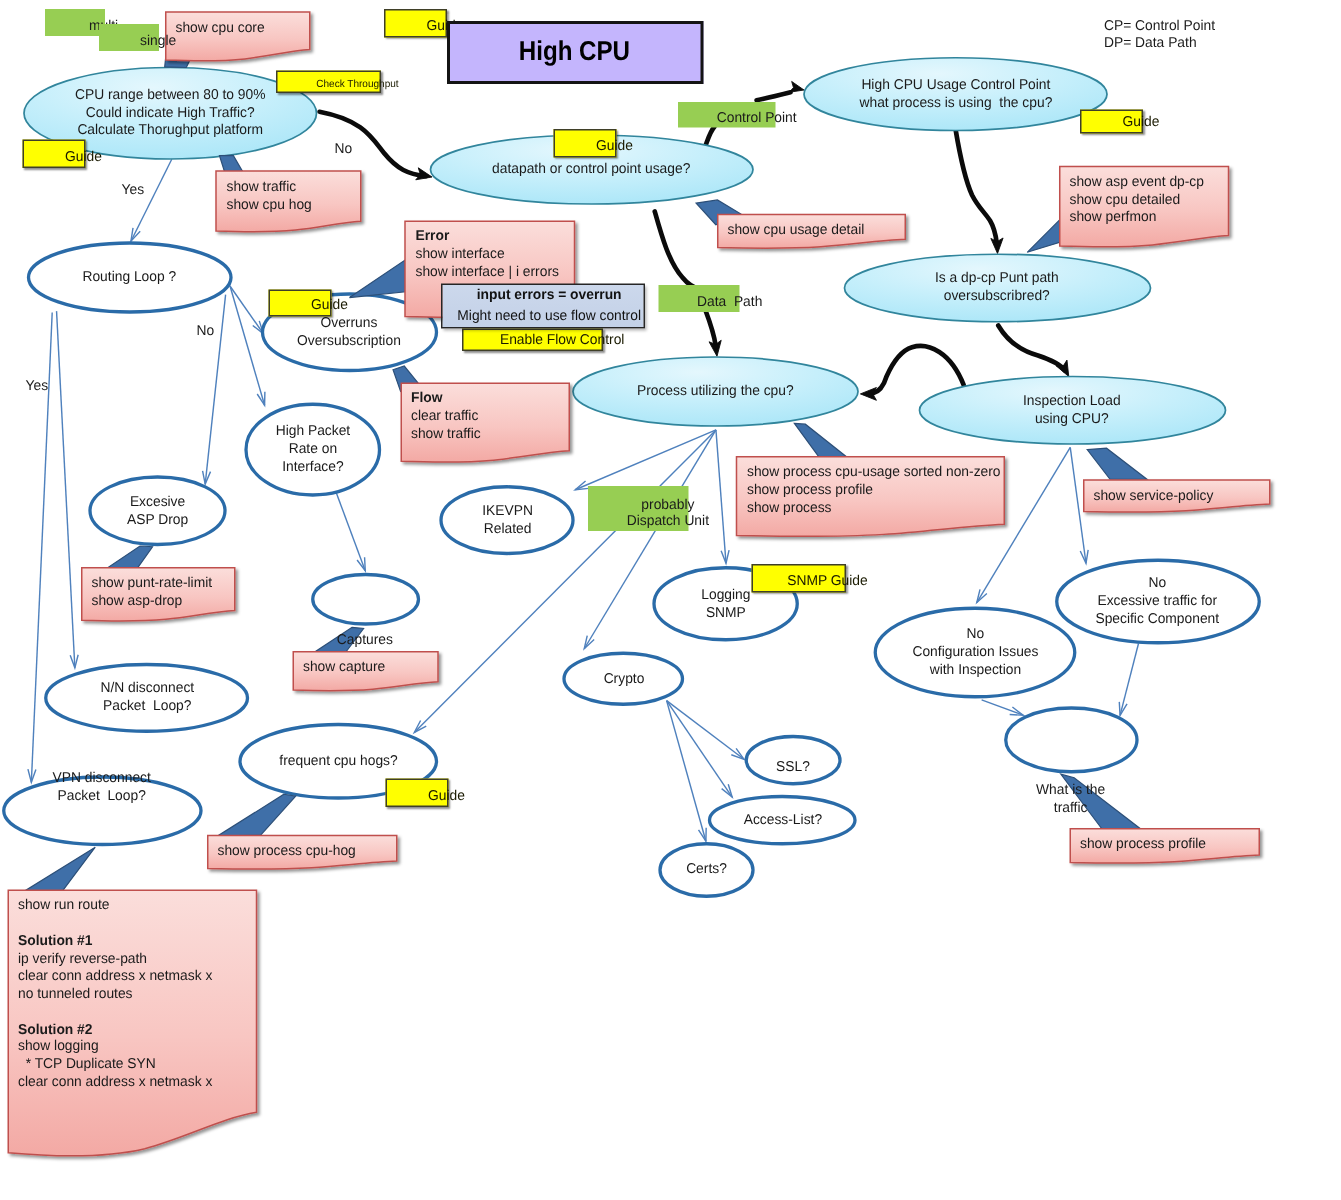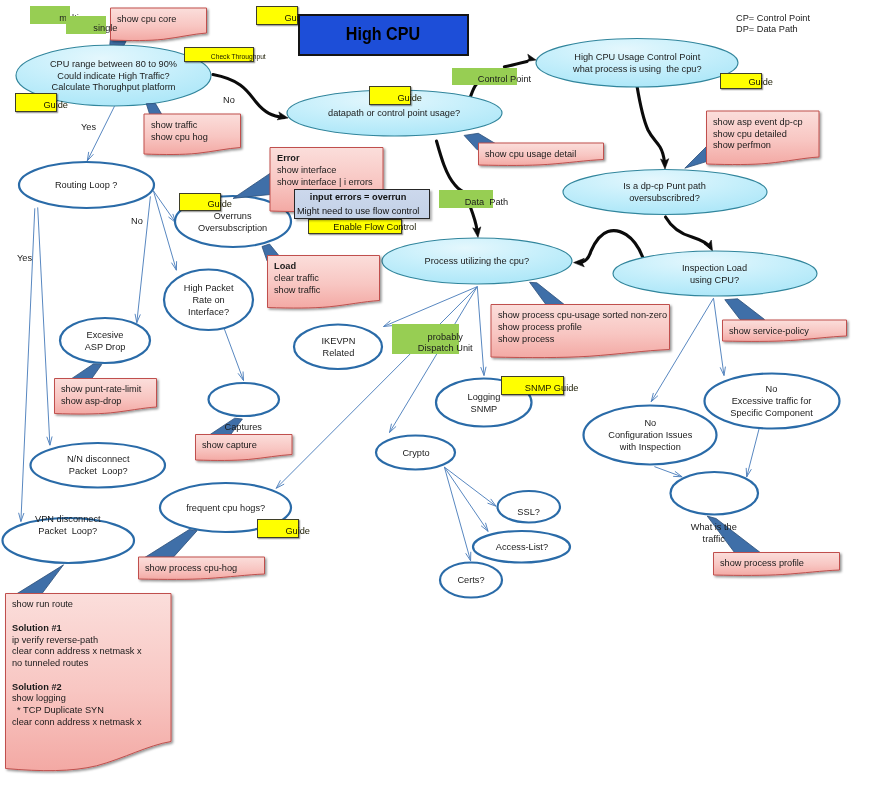--- a/index.html
+++ b/index.html
@@ -9,33 +9,33 @@
   svg.layer{position:absolute;left:0;top:0;width:894px;height:800px;overflow:visible;}
   .nodetext{position:absolute;box-sizing:border-box;display:flex;align-items:center;justify-content:center;
         text-align:center;line-height:1.26;color:#1a1a1a;font-size:9.5px;}
   .nodetext>span{display:block;white-space:pre;transform:scaleX(0.97);}
   .tag{position:absolute;box-sizing:border-box;display:flex;align-items:flex-end;justify-content:center;
        text-align:center;white-space:pre;line-height:1.14;padding-left:40px;}
   .tag-yellow{background:#ffff00;border:1.3px solid #3f3f28;color:#1a1a00;font-size:9.5px;
        box-shadow:1.2px 1.2px 1.2px rgba(0,0,0,0.45);}
   .tag-green{background:#97ce53;color:#1a1a1a;font-size:9.5px;}
   .tag>span{display:block;transform:scaleX(0.97);white-space:pre;text-align:center;}
-  .title-box{position:absolute;box-sizing:border-box;border:2.2px solid #141414;background:#1d4ed8;
+  .title-box{position:absolute;box-sizing:border-box;border:2.2px solid #141414;background:#c4b5fd;
        display:flex;align-items:center;justify-content:center;font-weight:bold;font-size:18.2px;color:#000;}
   .title-box>span{display:block;transform:scaleX(0.885);}
   .legend{position:absolute;font-size:9.5px;color:#1b1b1b;line-height:1.24;white-space:pre;
        transform:scaleX(0.97);transform-origin:left top;}
   .edge-label{position:absolute;font-size:9.5px;color:#1b1b1b;transform:scaleX(0.97);
        transform-origin:left top;}
   .co-text{position:absolute;box-sizing:border-box;white-space:pre;font-size:9.5px;color:#1a1a1a;
        line-height:1.24;transform:scaleX(0.97);transform-origin:left top;}
   .note-blue{position:absolute;box-sizing:border-box;
        background:linear-gradient(180deg,#ccd8ec 0%,#c3d1e7 100%);
        border:1.3px solid #262626;font-size:9.5px;color:#111;text-align:center;
-       line-height:1.40;display:flex;align-items:center;justify-content:flex-start;
+       line-height:1.40;display:flex;align-items:center;justify-content:flex-end;
        box-shadow:1.5px 1.5px 2px rgba(0,0,0,0.3);}
   .note-blue>span{display:block;transform:scaleX(0.97);}
 </style>
 </head>
 <body>
 
 <div id="canvas">
   <svg class="layer" id="gfx" viewBox="0 0 894 800" xmlns="http://www.w3.org/2000/svg">
       <defs>
 <radialGradient id="gBlue" cx="44%" cy="22%" r="92%">
@@ -272,21 +272,21 @@
     <div class="nodetext" style="left: 670.5px; top: 472px; width: 87.5px; height: 42.5px; margin-top: 40px;">
       <span>What is the
 traffic</span>
     </div>
     <div class="co-text" style="left: 117.3px; top: 12.8px; width: 87px;">show cpu core</div>
     <div class="co-text" style="left: 150.8px; top: 118.8px; width: 87.5px;">show traffic
 show cpu hog</div>
     <div class="co-text" style="left: 276.8px; top: 152.3px; width: 104px;"><b>Error</b>
 show interface
 show interface | i errors</div>
-    <div class="co-text" style="left: 274.3px; top: 260.3px; width: 103px;"><b>Load</b>
+    <div class="co-text" style="left: 274.3px; top: 260.3px; width: 103px;"><b>Flow</b>
 clear traffic
 show traffic</div>
     <div class="co-text" style="left: 485.3px; top: 147.8px; width: 116px;">show cpu usage detail</div>
     <div class="co-text" style="left: 713.3px; top: 115.8px; width: 103.5px;">show asp event dp-cp
 show cpu detailed
 show perfmon</div>
     <div class="co-text" style="left: 61.3px; top: 383.3px; width: 93px;">show punt-rate-limit
 show asp-drop</div>
     <div class="co-text" style="left: 202.3px; top: 439.3px; width: 87.5px;">show capture</div>
     <div class="co-text" style="left: 145.3px; top: 561.8px; width: 117px;">show process cpu-hog</div>

